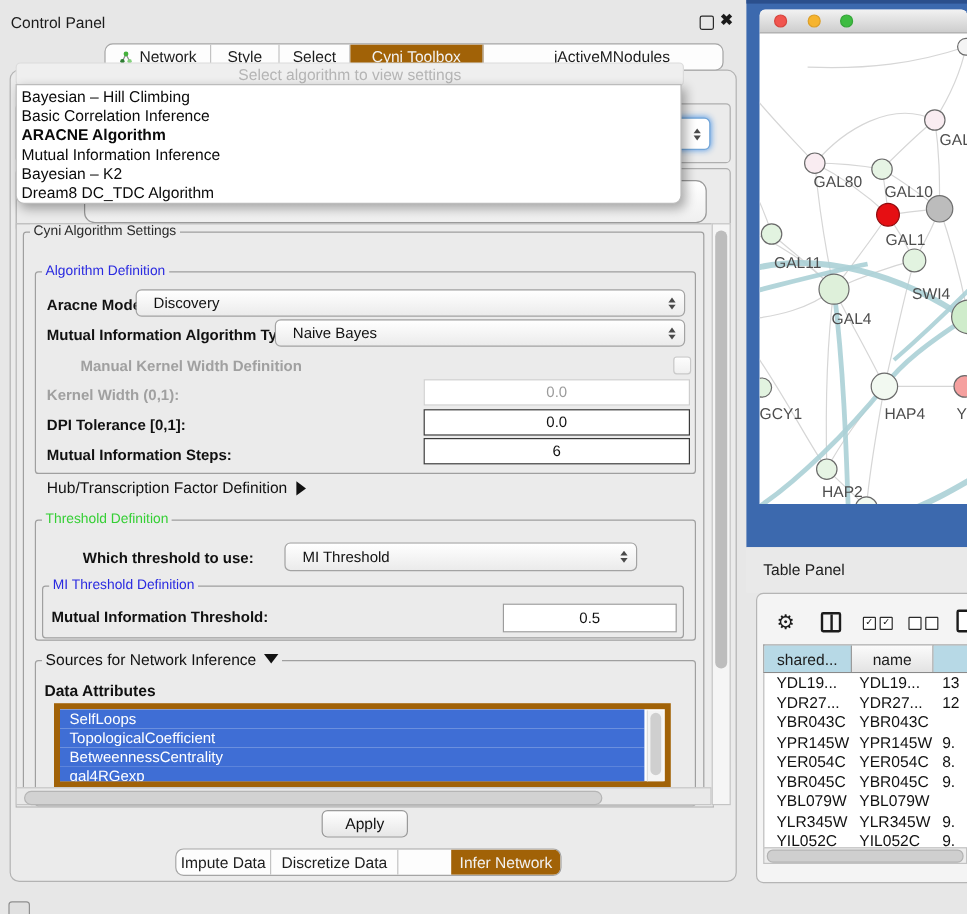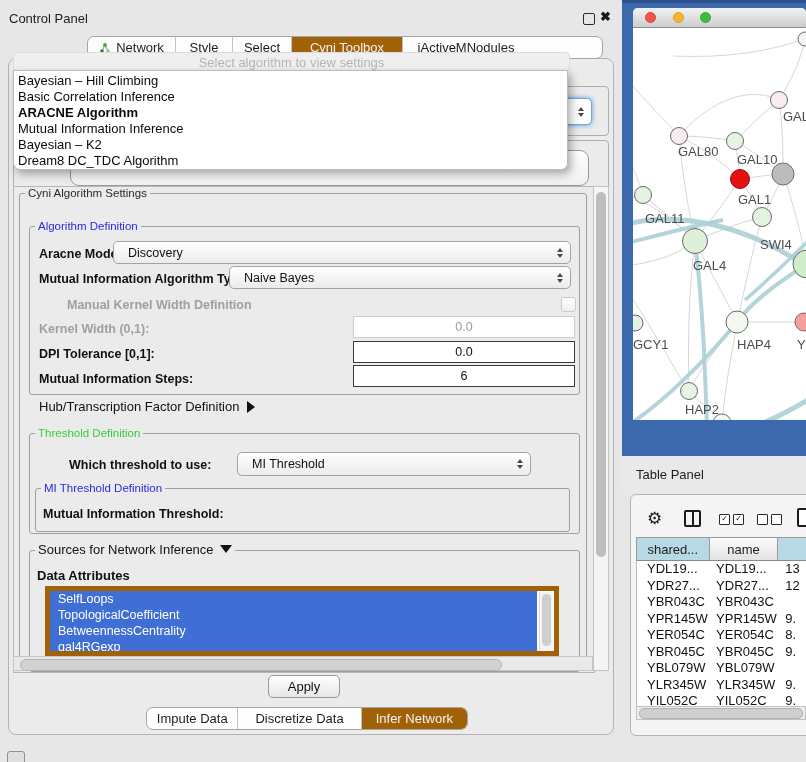--- a/index.html
+++ b/index.html
@@ -9,21 +9,21 @@
   .b{font-weight:bold;}
   
   .cp-titlebar{left:0;top:0;width:620px;height:30px;background:#e7e7e7;}
   .cp-title{left:9px;top:11px;font-size:13px;color:#1c1c1c;}
   .win-float{left:583px;top:13px;width:10px;height:10px;border:1.5px solid #2a2a2a;border-radius:2px;}
   .win-close{left:600px;top:9px;font-size:13px;color:#1a1a1a;font-weight:bold;}
   .content-frame{left:8px;top:58px;width:604px;height:675px;border:1px solid #b3b3b3;border-radius:8px;background:#ebebeb;}
   
   .segbar{display:flex;border:1px solid #a5a5a5;border-radius:7px;background:#fdfdfd;overflow:hidden;height:23px;box-sizing:border-box;}
   .seg{display:flex;align-items:center;justify-content:center;font-size:13px;color:#1d1d1d;border-right:1px solid #c3c3c3;box-sizing:border-box;gap:5px;}
-  .seg:last-child{border-right:none;}
+  .seg:last-child{border-right:none;margin-left:44px;}
   .seg.sel{background:#a16207;color:#f2f2f2;}
   .topbar{left:87px;top:36px;width:516px;}
   .botbar{left:146px;top:707px;width:322px;}
   
   .placeholder-row{left:13px;top:52px;width:555px;height:18px;display:flex;align-items:center;justify-content:center;background:#efefef;border:1px solid #dcdcdc;border-radius:4px;}
   .placeholder-row span{font-size:13px;color:#b5b5b5;}
   
   .ghost-box{border:1px solid #aeaeae;border-radius:4px;}
   .ghost-combo-blue{left:290px;top:98px;width:300px;height:25px;background:#fff;border:1px solid #74a6d8;border-radius:5px;box-shadow:0 0 5px rgba(70,145,230,.95);}
   .ghost-combo2{left:70px;top:150px;width:517px;height:34px;background:linear-gradient(#ffffff,#efefef);border:1px solid #9a9a9a;border-radius:9px;}
@@ -200,20 +200,23 @@
       <span class="stepper">
           <span class="tri-up"></span>
           <span class="tri-dn"></span>
         </span>
     </div>
 
     <div class="gbox" style="left:21px;top:301px;width:533px;height:42px;"></div>
     <div class="gtitle" style="left:27px;top:295px;color:#2a2ae0;">MI Threshold Definition</div>
 
     <div class="lbl b" style="left:29px;top:320px;">Mutual Information Threshold:</div>
+    <div class="field" style="left:405px;top:316px;width:145px;height:24px;">
+        <span>0.5</span>
+      </div>
 
     <div class="gbox" style="left:15px;top:363px;width:549px;height:120px;"></div>
     <div class="gtitle" style="left:21px;top:357px;font-size:13px;color:#111;"><span>Sources for Network Inference</span><span class="arrow-down"></span></div>
     <div class="lbl b" style="left:23px;top:381px;font-size:13px;">Data Attributes</div>
 
     <div class="attr-list" style="left:31px;top:399px;" id="attrList">
       <div class="attr-item" style="background: rgb(63, 110, 213);">SelfLoops</div>
         <div class="attr-item" style="background: rgb(63, 110, 213);">TopologicalCoefficient</div>
         <div class="attr-item" style="background: rgb(63, 110, 213);">BetweennessCentrality</div>
         <div class="attr-item" style="background: rgb(63, 110, 213);">gal4RGexp</div>

